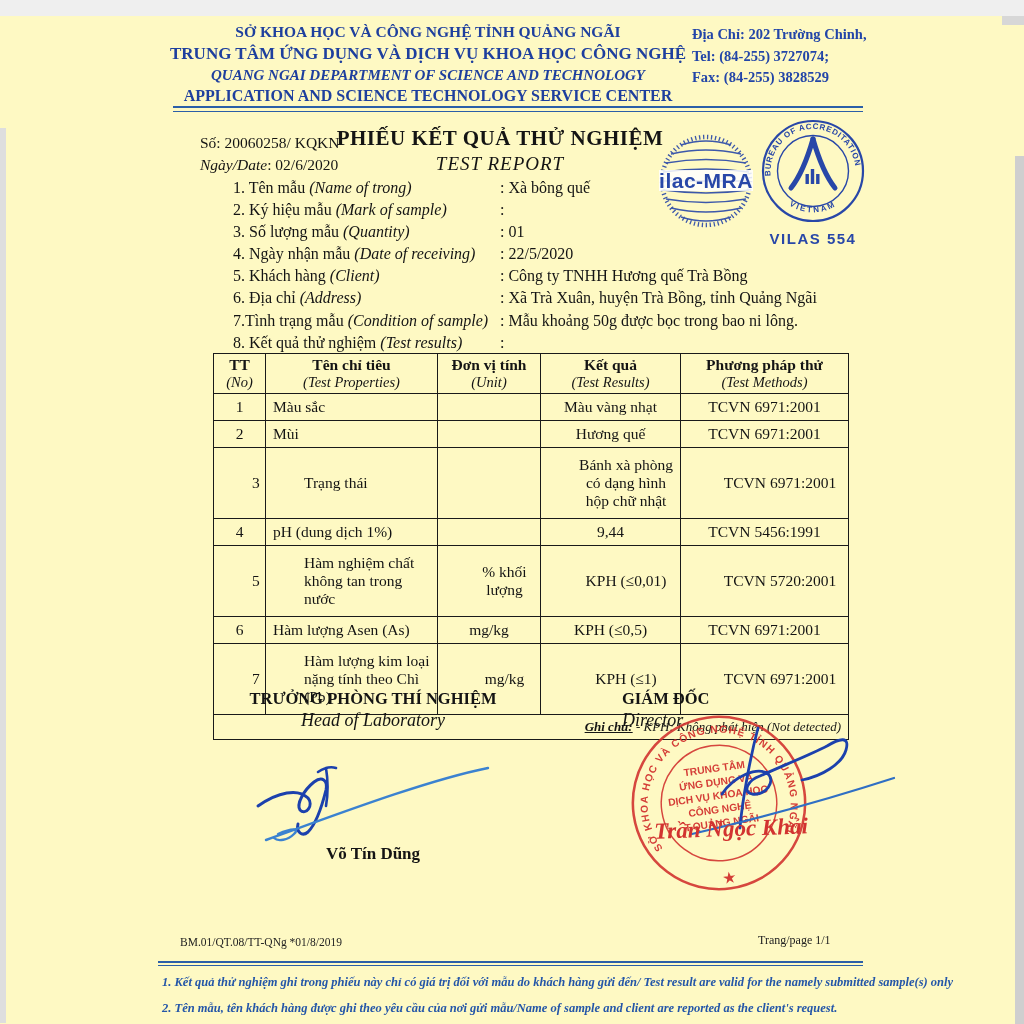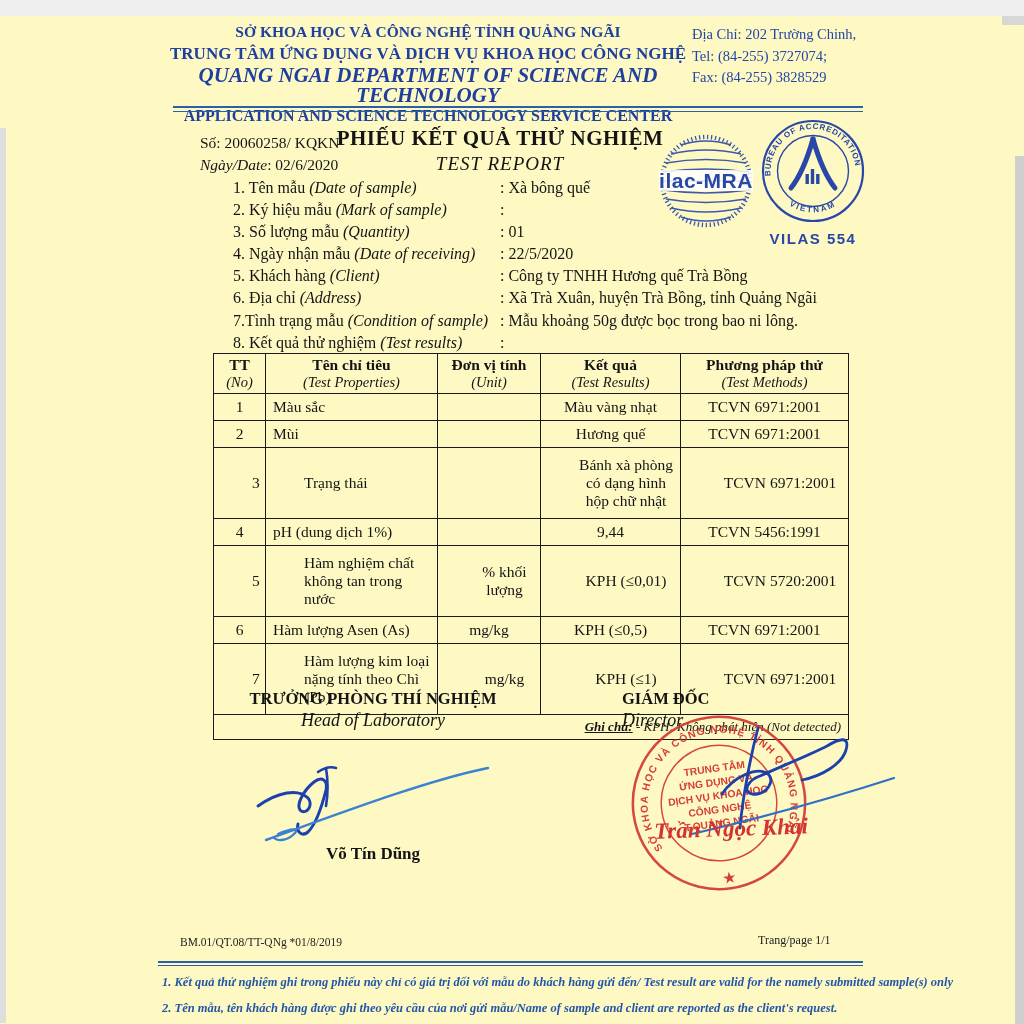--- a/index.html
+++ b/index.html
@@ -5,24 +5,24 @@
   html,body { margin:0; padding:0; background:#efefef; }
   .page {
     position:relative; width:1024px; height:1024px; margin:16px auto;
     background:#fef9c3; overflow:hidden;
     font-family:"Liberation Serif","DejaVu Serif",serif; color:#141414;
   }
   
   .org { position:absolute; left:168px; top:6px; width:520px; text-align:center; color:#1e3f9e; }
   .org .l1 { font-size:15.5px; font-weight:bold; line-height:20px; }
   .org .l2 { font-size:17px;   font-weight:bold; line-height:23px; }
-  .org .l3 { font-size:21px;   font-weight:bold; font-style:italic; line-height:20px; }
+  .org .l3 { font-size:15px;   font-weight:bold; font-style:italic; line-height:20px; }
   .org .l4 { font-size:16px;   font-weight:bold; line-height:22px; }
   .contact { position:absolute; left:692px; top:8px; width:210px; color:#2245a8;
-             font-size:14.5px; font-weight:400; line-height:21.5px; }
+             font-size:14.5px; font-weight:700; line-height:21.5px; }
   .rule { height:3px; border-top:2.5px solid #2b5fa8; border-bottom:1.2px solid #2b5fa8; }
   .rule-header { position:absolute; left:173px; top:90px; width:690px; }
   
   .docmeta { position:absolute; left:200px; top:116px; font-size:15.5px; line-height:22px; }
   .title   { position:absolute; left:330px; top:110px; width:340px; text-align:center; }
   .title .t-vi { font-size:21px; font-weight:bold; letter-spacing:.5px; }
   .title .t-en { font-size:19px; font-style:italic; letter-spacing:1px; margin-top:2px; }
   .stamp-ilac  { position:absolute; left:646px; top:112px; }
   .stamp-vilas { position:absolute; left:758px; top:100px; }
   
@@ -138,21 +138,21 @@
     <g fill="#2847a8">
       <rect x="47.5" y="58" width="3.4" height="10"></rect>
       <rect x="52.8" y="53" width="3.4" height="15"></rect>
       <rect x="58.1" y="58" width="3.4" height="10"></rect>
     </g>
     <text x="55" y="128" text-anchor="middle" font-size="15" font-weight="bold" letter-spacing="1.5" fill="#2847a8" font-family="Liberation Sans, sans-serif">VILAS 554</text>
   </svg>
 
   <div class="info-list">
       <div class="info-row">
-        <span class="info-label"><span>1. Tên mẫu </span><i>(Date of sample)</i></span>
+        <span class="info-label"><span>1. Tên mẫu </span><i>(Name of trong)</i></span>
         <span class="info-value">: Xà bông quế</span>
       </div>
       <div class="info-row">
         <span class="info-label"><span>2. Ký hiệu mẫu </span><i>(Mark of sample)</i></span>
         <span class="info-value">:</span>
       </div>
       <div class="info-row">
         <span class="info-label"><span>3. Số lượng mẫu </span><i>(Quantity)</i></span>
         <span class="info-value">: 01</span>
       </div>

